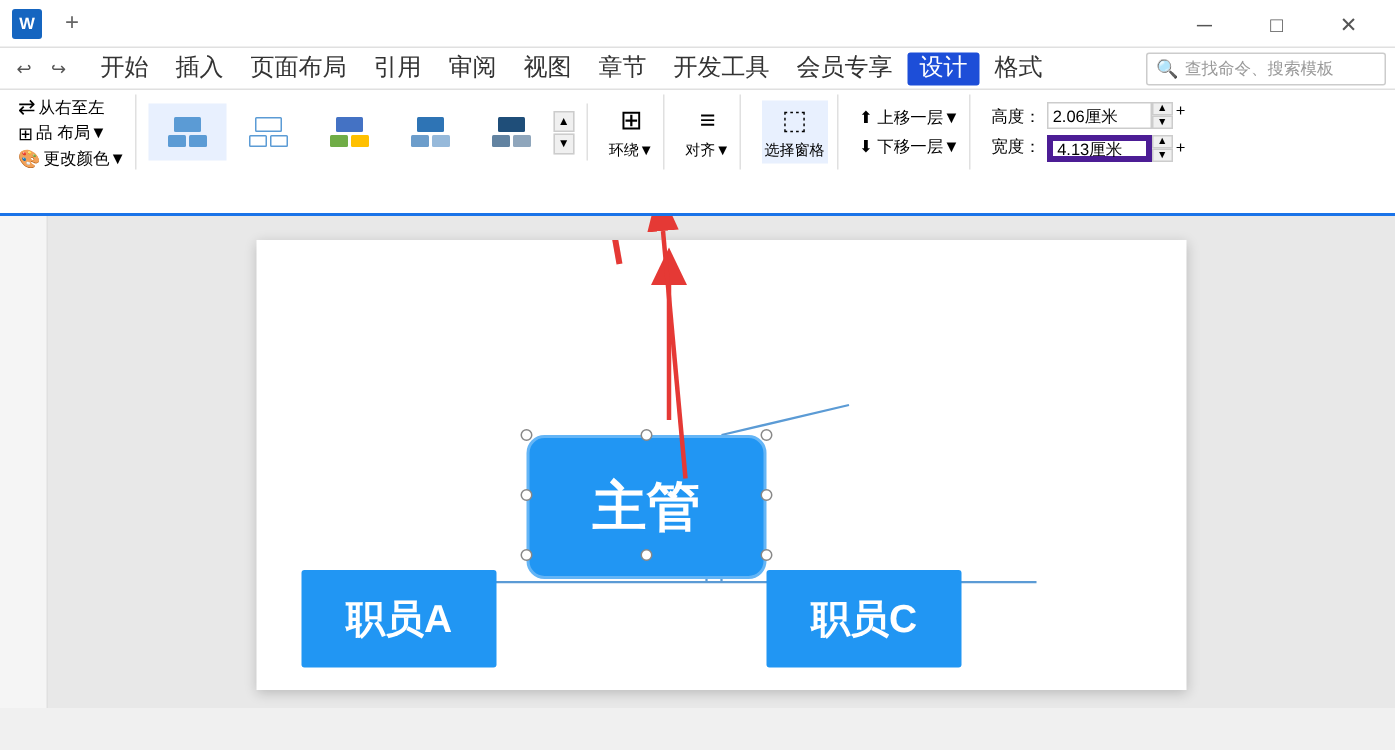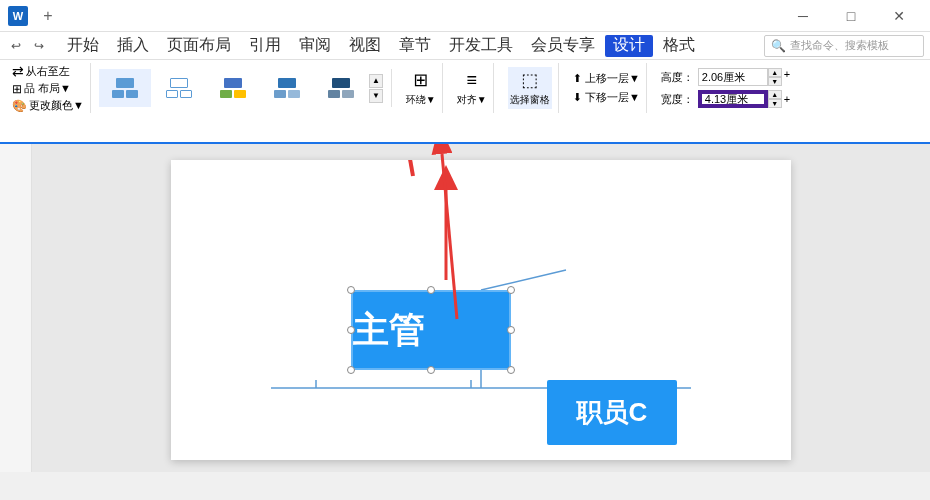--- a/index.html
+++ b/index.html
@@ -167,27 +167,27 @@
       background: #2196F3;
       display: flex; align-items: center; justify-content: center;
       color: white;
       font-size: 36px;
       font-weight: bold;
       border-radius: 2px;
     }
     .box-zg {
       position: absolute;
       left: 180px; top: 130px;
-      width: 160px; height: 80px;
+      width: 160px; height: 96px;
       background: #2196F3;
-      display: flex; align-items: center; 
+      display: flex; align-items: center; justify-content: center;
       color: white;
       font-size: 36px;
       font-weight: bold;
-      border-radius: 2px;
+      border-radius: 12px;
       border: 2px solid #64b5f6;
     }
     .box-zy-a {
       position: absolute;
       left: 30px; top: 220px;
       width: 130px; height: 65px;
       background: #2196F3;
       display: flex; align-items: center; justify-content: center;
       color: white;
       font-size: 26px;
@@ -208,21 +208,20 @@
     .box-zy-c {
       position: absolute;
       left: 340px; top: 220px;
       width: 130px; height: 65px;
       background: #2196F3;
       display: flex; align-items: center; justify-content: center;
       color: white;
       font-size: 26px;
       font-weight: bold;
       border-radius: 2px;
-      margin-left: 36px;
     }
 
     
     .connectors {
       position: absolute;
       top: 0; left: 0;
       width: 100%; height: 100%;
       pointer-events: none;
     }
 
@@ -387,21 +386,21 @@
           <div style="width:70px;height:18px;border:1px solid #ccc;font-size:11px;padding:0 3px;display:flex;align-items:center;">
             <span>2.06厘米</span>
           </div>
           <div style="display:flex;flex-direction:column;">
             <div style="width:14px;height:9px;background:#f0f0f0;border:1px solid #ccc;display:flex;align-items:center;justify-content:center;font-size:7px;cursor:pointer;">▲</div>
             <div style="width:14px;height:9px;background:#f0f0f0;border:1px solid #ccc;display:flex;align-items:center;justify-content:center;font-size:7px;cursor:pointer;">▼</div>
           </div>
           <span style="font-size:11px;margin-left:2px;">+</span>
         </div>
       </div>
-      <div style="display:flex;align-items:center;gap:4px;font-size:11px;">
+      <div style="display:flex;align-items:flex-start;gap:4px;font-size:11px;">
         <span>宽度：</span>
         <div style="display:flex;align-items:center;">
           <div style="width:70px;height:18px;border:4px solid #4c1d95;font-size:11px;padding:0 3px;display:flex;align-items:center;">
             <span>4.13厘米</span>
           </div>
           <div style="display:flex;flex-direction:column;">
             <div style="width:14px;height:9px;background:#f0f0f0;border:1px solid #ccc;display:flex;align-items:center;justify-content:center;font-size:7px;cursor:pointer;">▲</div>
             <div style="width:14px;height:9px;background:#f0f0f0;border:1px solid #ccc;display:flex;align-items:center;justify-content:center;font-size:7px;cursor:pointer;">▼</div>
           </div>
           <span style="font-size:11px;margin-left:2px;">+</span>
@@ -444,20 +443,23 @@
         <div class="h" style="left:-4px; top:-4px;"></div>
         <div class="h" style="left:76px; top:-4px;"></div>
         <div class="h" style="left:156px; top:-4px;"></div>
         <div class="h" style="left:-4px; top:36px;"></div>
         <div class="h" style="left:156px; top:36px;"></div>
         <div class="h" style="left:-4px; top:76px;"></div>
         <div class="h" style="left:76px; top:76px;"></div>
         <div class="h" style="left:156px; top:76px;"></div>
       </div>
 
+      <div class="box-zy-a">
+        <span>职员A</span>
+      </div>
 
 
       <div class="box-zy-c">
         <span>职员C</span>
       </div>
 
       <svg style="position:absolute;left:220px;top:0;width:80px;height:130px;pointer-events:none;" viewBox="0 0 80 130">
 
         <line x1="55" y1="120" x2="55" y2="25" stroke="#e53935" stroke-width="3"></line>
 

